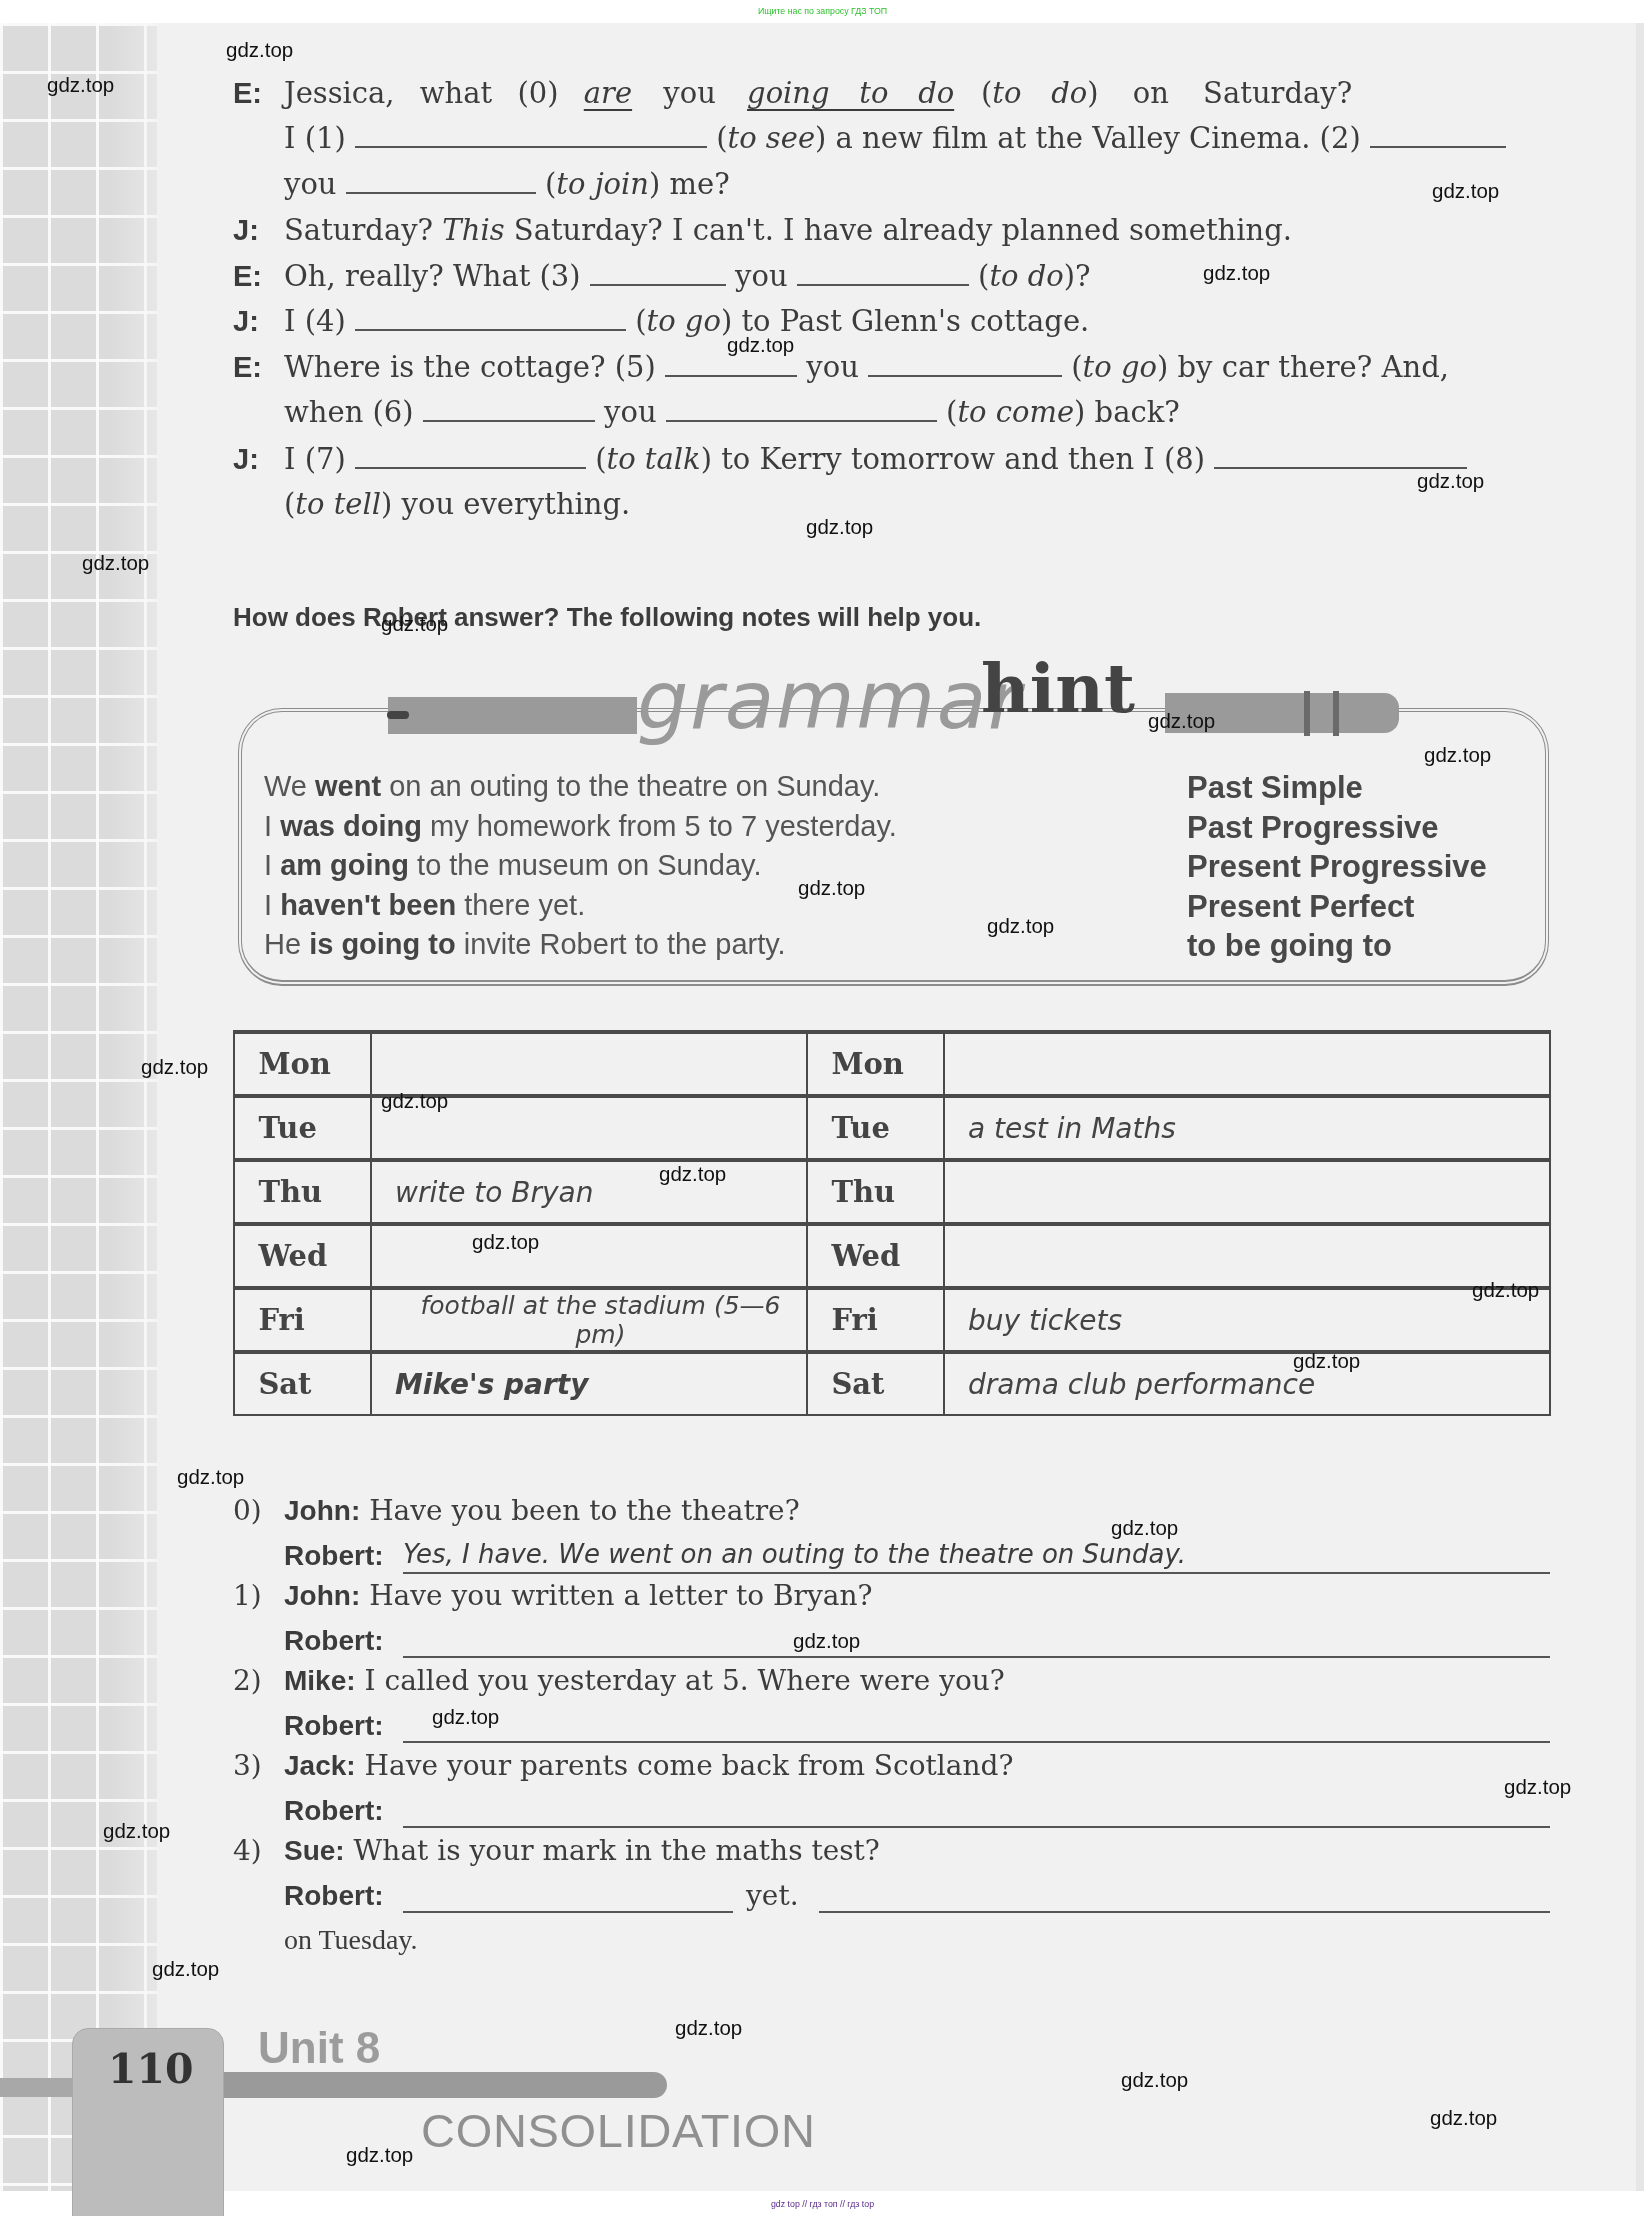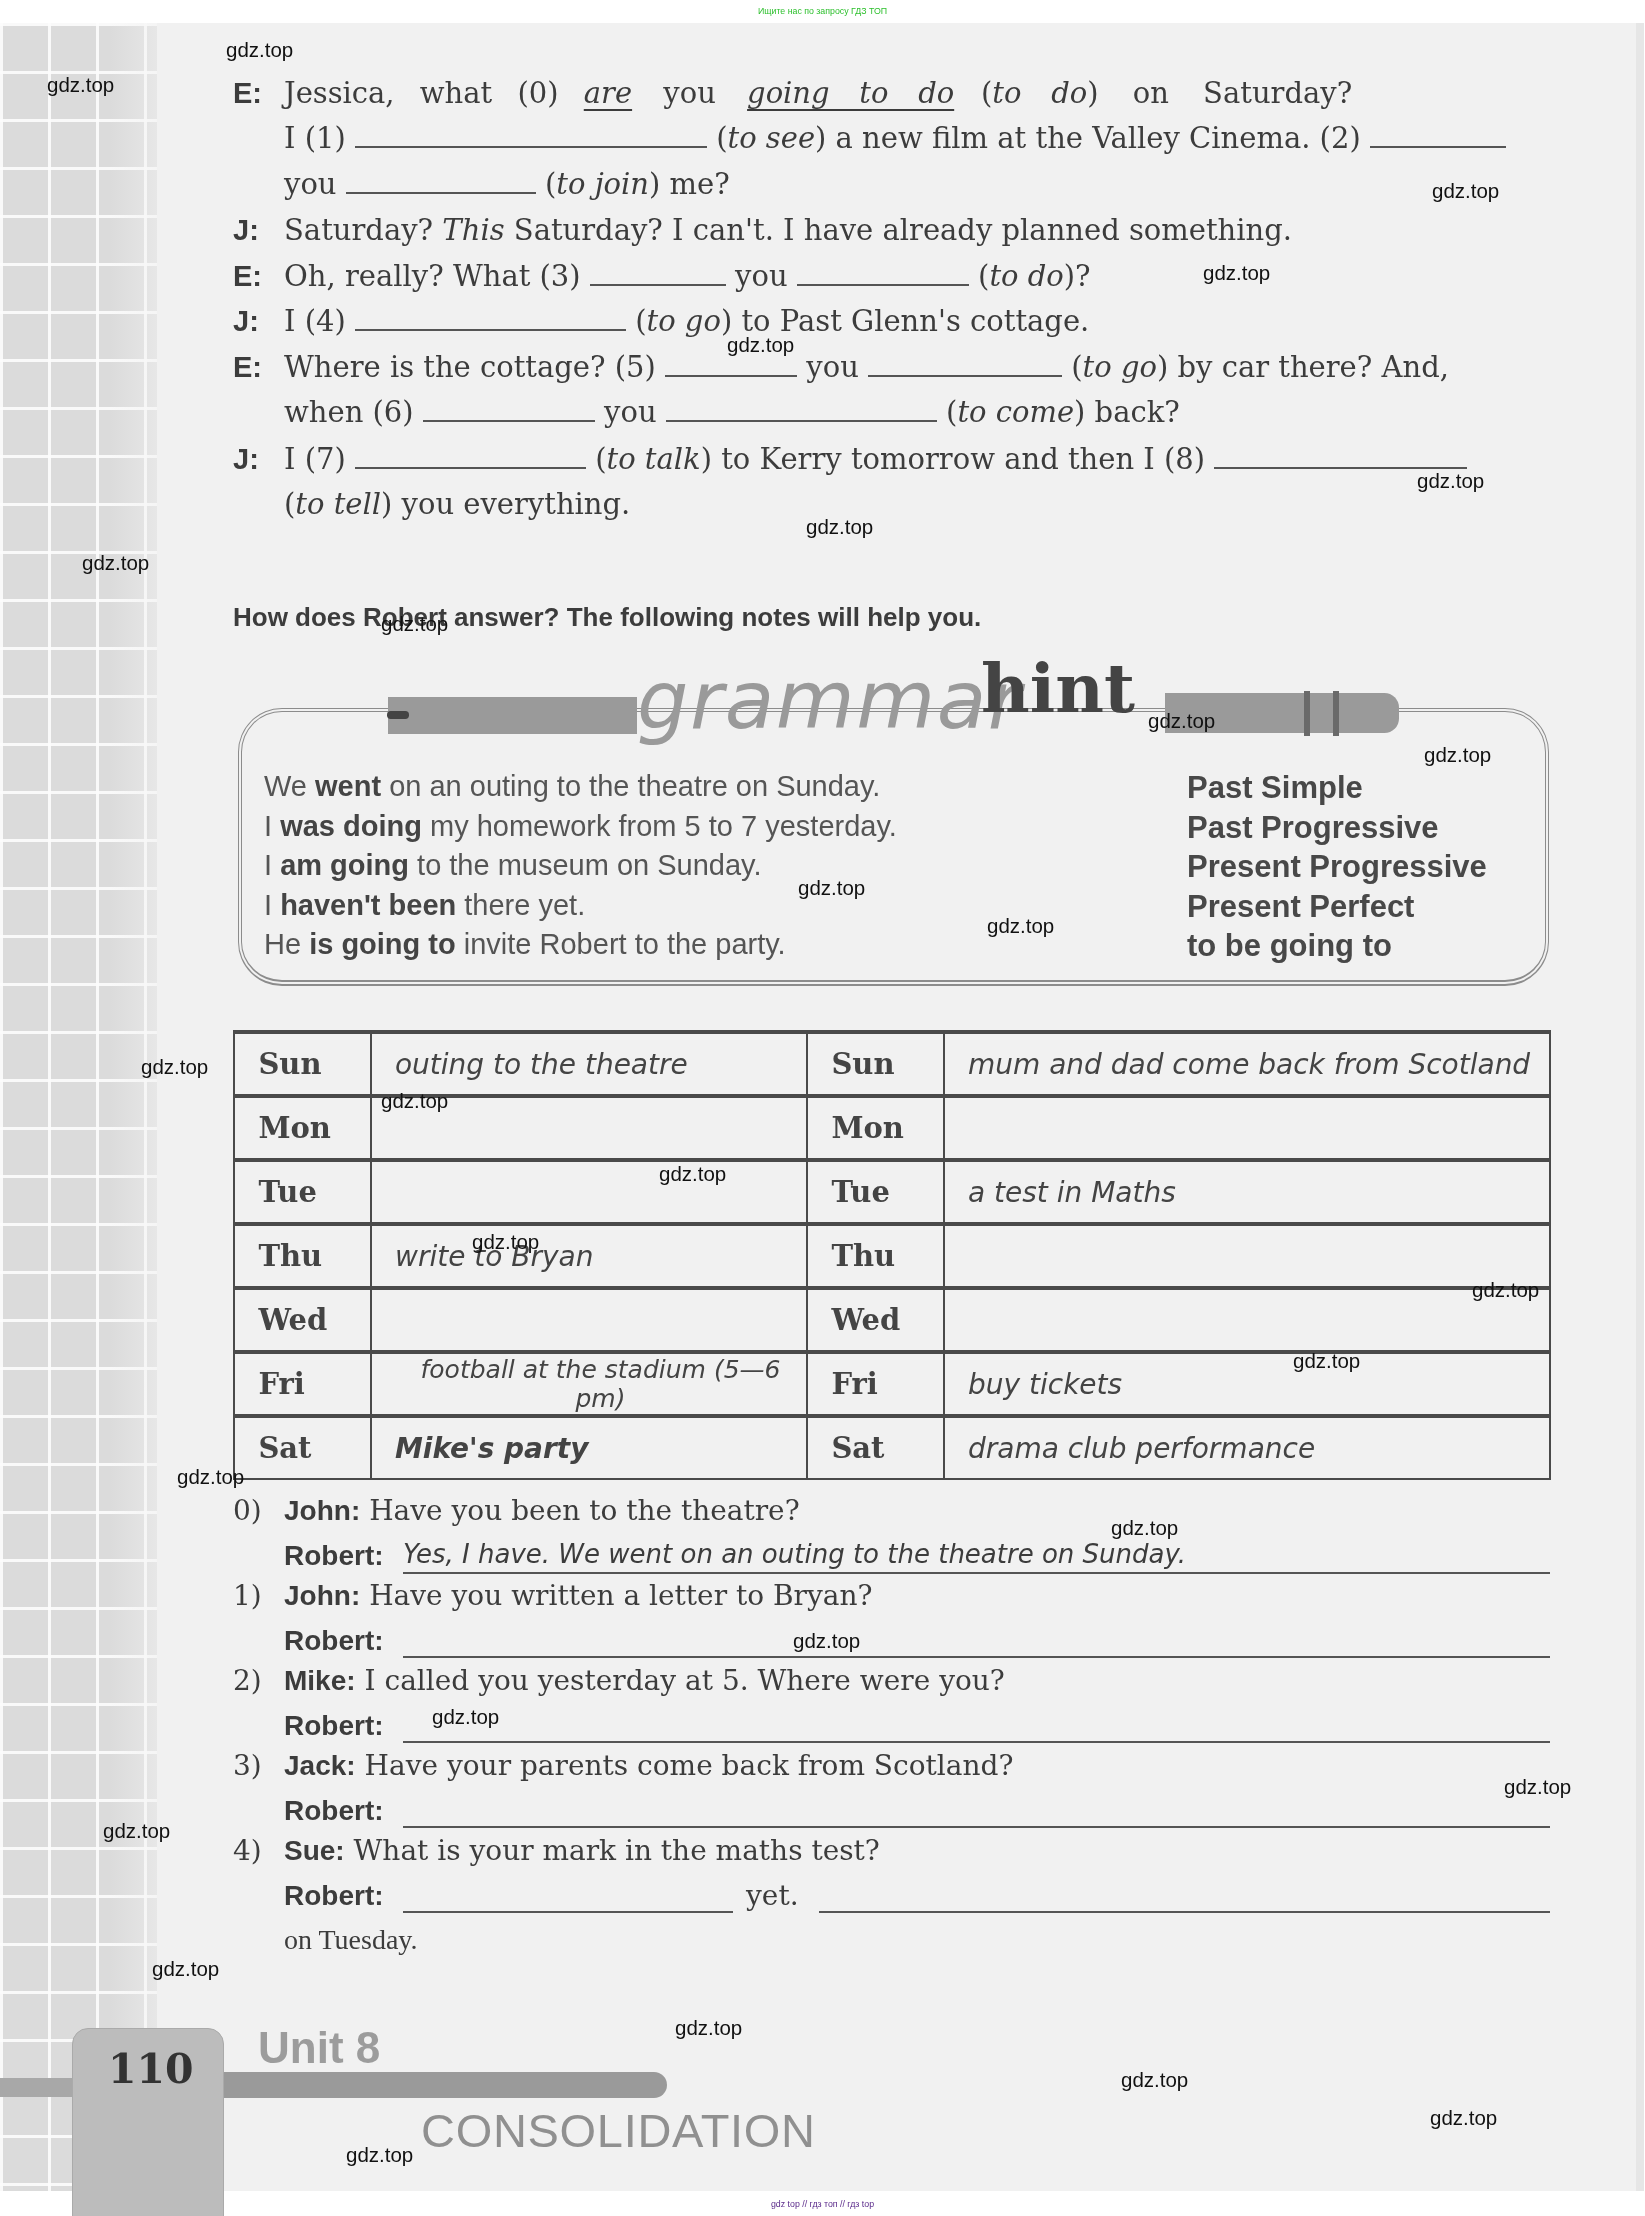--- a/index.html
+++ b/index.html
@@ -164,26 +164,20 @@
     <div class="hint-tenses">
       <div class="ht" style="top:0;">Past Simple</div>
       <div class="ht" style="top:40px;">Past Progressive</div>
       <div class="ht" style="top:79px;">Present Progressive</div>
       <div class="ht" style="top:119px;">Present Perfect</div>
       <div class="ht" style="top:158px;">to be going to</div>
     </div>
 
     <table class="sched">
       <tbody>
-        <tr>
-          <td class="day">Sun</td>
-          <td class="act">outing to the theatre</td>
-          <td class="day">Sun</td>
-          <td class="act wide">mum and dad come back from Scotland</td>
-        </tr>
         <tr>
           <td class="day">Mon</td>
           <td class="act"></td>
           <td class="day">Mon</td>
           <td class="act wide"></td>
         </tr>
         <tr>
           <td class="day">Tue</td>
           <td class="act"></td>
           <td class="day">Tue</td>

